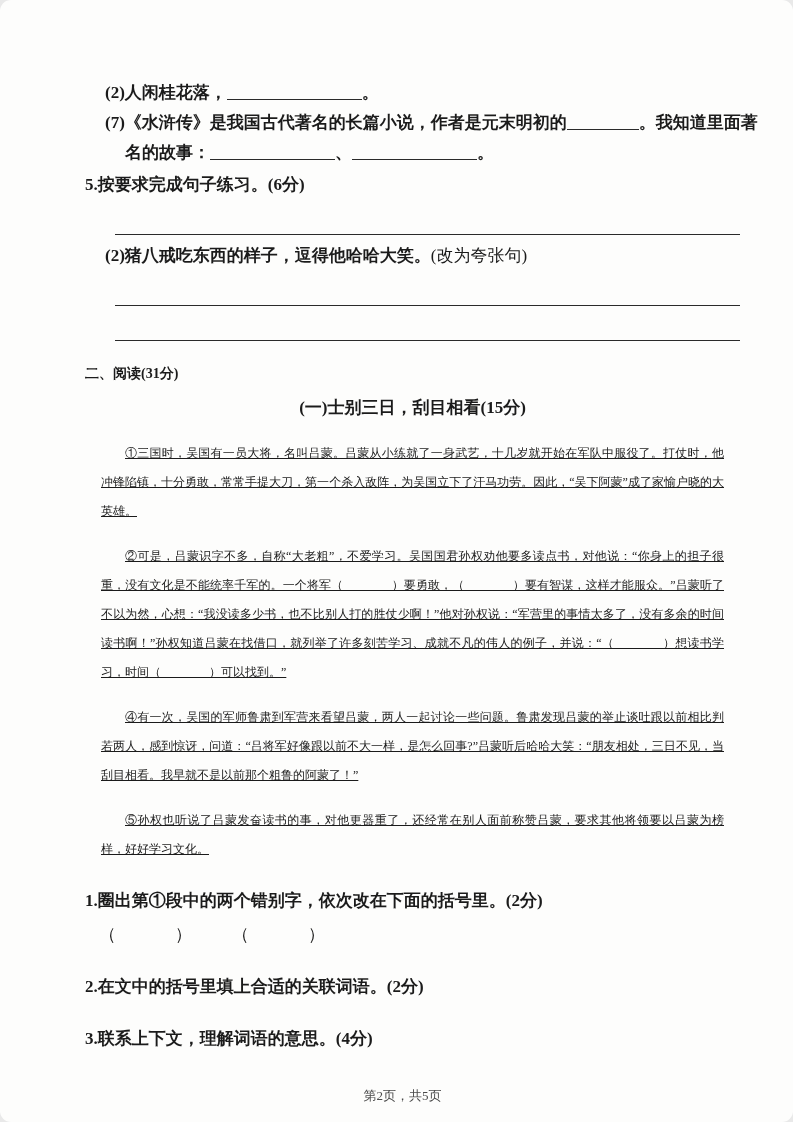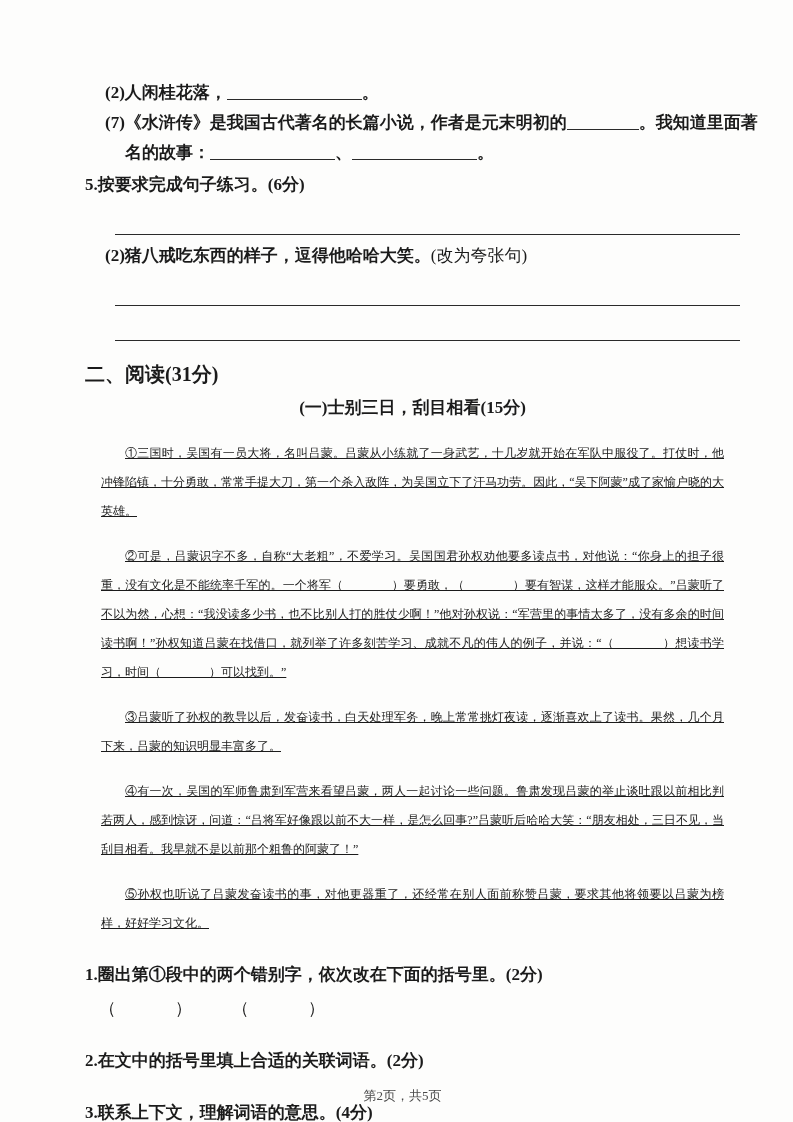--- a/index.html
+++ b/index.html
@@ -11,41 +11,42 @@
     position:relative;
     width:793px;height:1122px;
     margin:0 auto;
     background:#fdfdfc;
     color:#1b1b1b;
     overflow:hidden;
     box-sizing:border-box;
     padding:78px 53px 0 85px;
     font-size:17px;
     line-height:30px;
+    border-radius:11px;
   }
   .b{font-weight:bold;}
   .hint{font-weight:normal;}
   .ind1{padding-left:20px;}
   .ind2{padding-left:40px;}
   .nowrap{white-space:nowrap;}
   .blank{
     display:inline-block;
     border-bottom:1.4px solid #2a2a2a;
     height:18px;
     vertical-align:-2px;
   }
   .w135{width:135px;}
   .w72{width:72px;}
   .w125{width:125px;}
   .answer-line{
     margin:34px 0 6px 30px;
     border-bottom:1.6px solid #2a2a2a;
     height:0;
   }
-  .sec-heading{font-weight:bold;font-size:20px;margin-top:18px;}
+  .sec-heading{font-weight:bold;font-size:14px;margin-top:18px;}
   .passage-title{font-weight:bold;text-align:center;margin:4px 0 2px 0;}
   .passage p{
     margin:16px;
     text-indent:2em;
     text-align:justify;
     line-height:29px;
     font-size:12px;
     text-decoration:underline;
   }
   .q{font-weight:bold;margin-top:22px;}
@@ -85,21 +86,20 @@
   <div class="answer-line"></div>
 
   <div class="answer-line"></div>
 
   <div class="sec-heading">二、阅读(31分)</div>
   <div class="passage-title">(一)士别三日，刮目相看(15分)</div>
 
   <div class="passage">
     <p>①三国时，吴国有一员大将，名叫吕蒙。吕蒙从小练就了一身武艺，十几岁就开始在军队中服役了。打仗时，他冲锋陷镇，十分勇敢，常常手提大刀，第一个杀入敌阵，为吴国立下了汗马功劳。因此，“吴下阿蒙”成了家愉户晓的大英雄。</p>
     <p>②可是，吕蒙识字不多，自称“大老粗”，不爱学习。吴国国君孙权劝他要多读点书，对他说：“你身上的担子很重，没有文化是不能统率千军的。一个将军（　　　　）要勇敢，（　　　　）要有智谋，这样才能服众。”吕蒙听了不以为然，心想：“我没读多少书，也不比别人打的胜仗少啊！”他对孙权说：“军营里的事情太多了，没有多余的时间读书啊！”孙权知道吕蒙在找借口，就列举了许多刻苦学习、成就不凡的伟人的例子，并说：“（　　　　）想读书学习，时间（　　　　）可以找到。”</p>
-    <p>③吕蒙听了孙权的教导以后，发奋读书，白天处理军务，晚上常常挑灯夜读，逐渐喜欢上了读书。果然，几个月下来，吕蒙的知识明显丰富多了。</p>
     <p>④有一次，吴国的军师鲁肃到军营来看望吕蒙，两人一起讨论一些问题。鲁肃发现吕蒙的举止谈吐跟以前相比判若两人，感到惊讶，问道：“吕将军好像跟以前不大一样，是怎么回事?”吕蒙听后哈哈大笑：“朋友相处，三日不见，当刮目相看。我早就不是以前那个粗鲁的阿蒙了！”</p>
     <p>⑤孙权也听说了吕蒙发奋读书的事，对他更器重了，还经常在别人面前称赞吕蒙，要求其他将领要以吕蒙为榜样，好好学习文化。</p>
   </div>
 
   <div class="q">1.圈出第①段中的两个错别字，依次改在下面的括号里。(2分)</div>
   <div class="q1-blanks">（　　　）　　（　　　）</div>
 
   <div class="q">2.在文中的括号里填上合适的关联词语。(2分)</div>
 
   <div class="q">3.联系上下文，理解词语的意思。(4分)</div>

